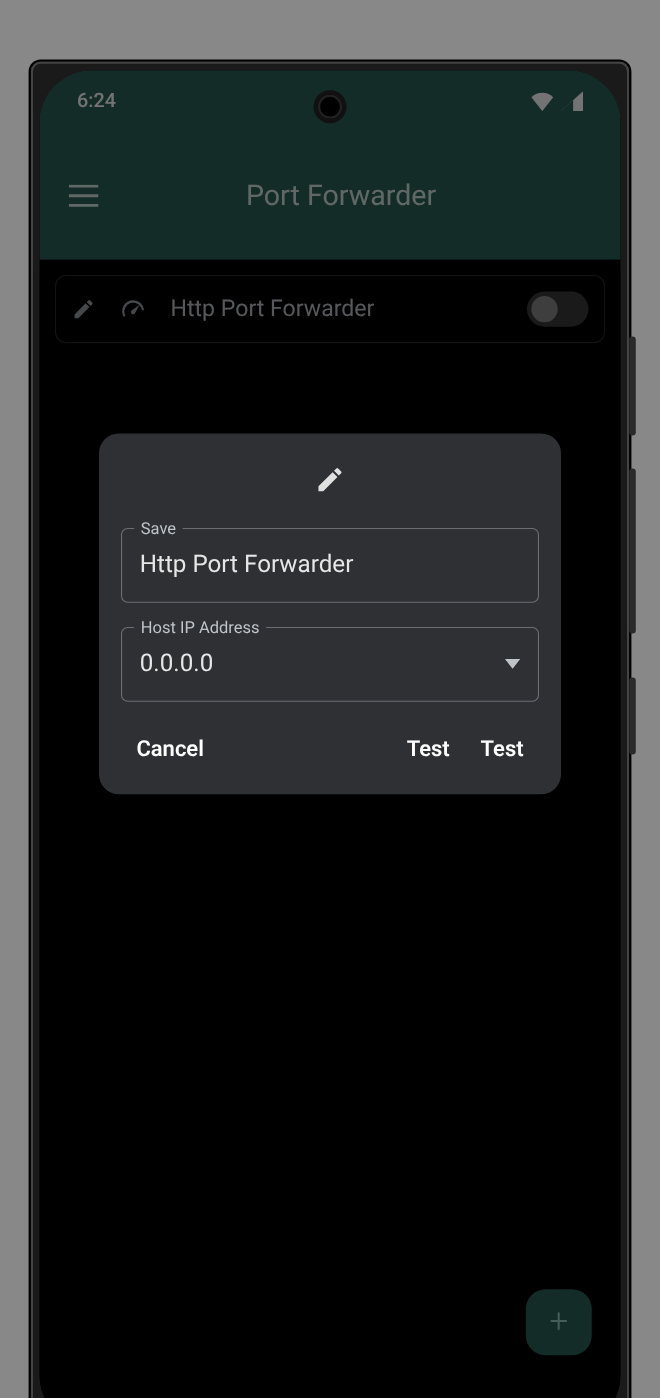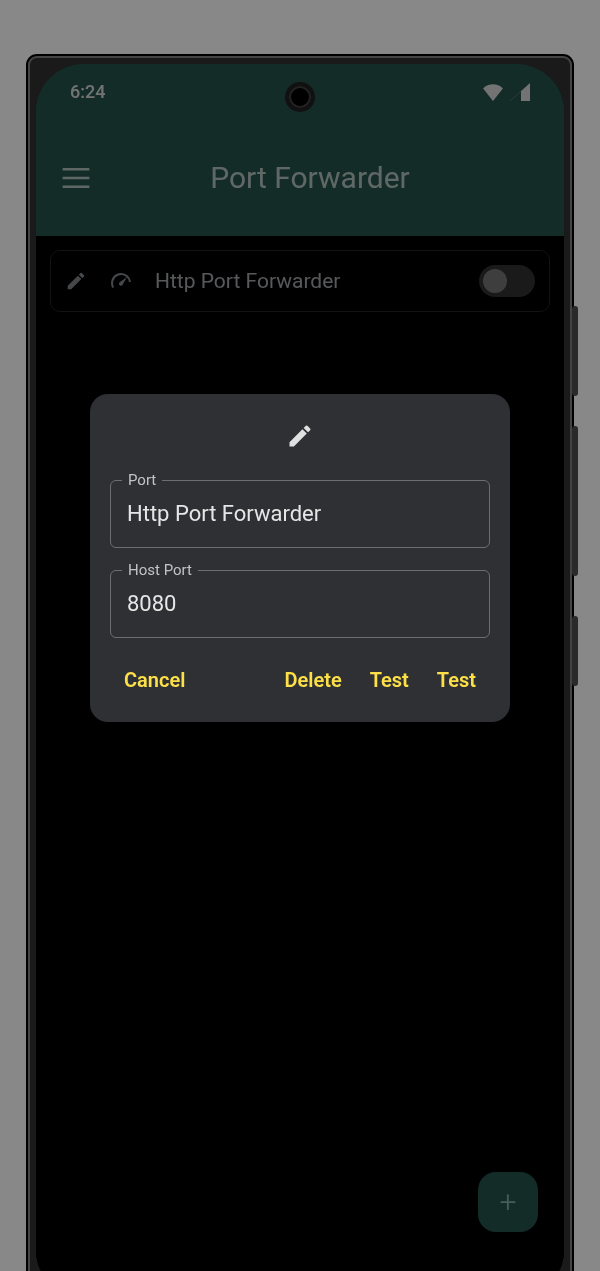--- a/index.html
+++ b/index.html
@@ -52,21 +52,21 @@
   .wifi-icon, .signal-icon { display:inline-block; }
 
   .app-bar {
     display: flex; align-items: center; height: 116px; padding: 0 16px; gap: 20px;
   }
   .hamburger {
     width: 48px; height: 48px; display:flex; align-items:center; justify-content:center;
     color:#d6e6e2;
   }
   .app-title {
-    flex:1; text-align:center; color:#d6e6e2; font-size: 30px; font-weight: 400;
+    flex:1; text-align:center; color:#d6e6e2; font-size: 26px; font-weight: 400;
     margin-right: 48px; 
   }
 
   
   .content {
     position: relative;
     background: #000;
     height: calc(100% - 172px);
   }
 
@@ -122,21 +122,21 @@
   }
   .field-box {
     border:1px solid #6b6e73; border-radius:6px;
     height: 68px; display:flex; align-items:center; padding:0 16px;
     font-size:22px; color:#e6e6e6;
   }
   .field-box .chev { margin-left:auto; color:#bfc4c9; }
 
   .dialog-actions {
     display:flex; align-items:center; margin-top: 18px;
-    font-size:20px; font-weight:600; color:#fde047;
+    font-size:20px; font-weight:600; color:#ffffff;
   }
   .dialog-actions .spacer { flex:1; }
   .dialog-actions .btn { padding: 8px 14px; }
 
   svg { display:block; }
 </style>
 </head>
 <body>
 
 <div class="phone">
@@ -203,39 +203,43 @@
     <div class="overlay-dim"></div>
 
     <div class="dialog">
       <div class="dialog-icon">
         <svg width="28" height="28" viewBox="0 0 24 24">
             <path fill="#e0e0e0" d="M3 17.25V21h3.75L17.81 9.94l-3.75-3.75L3 17.25zM20.71 7.04a1 1 0 0 0 0-1.41l-2.34-2.34a1 1 0 0 0-1.41 0l-1.83 1.83 3.75 3.75 1.83-1.83z"></path>
           </svg>
       </div>
 
       <div class="field">
-        <div class="field-label">Port</div>
+        <div class="field-label">Save</div>
         <div class="field-box">
             <span>Http Port Forwarder</span>
           </div>
       </div>
 
-
       <div class="field">
-        <div class="field-label">Host Port</div>
+        <div class="field-label">Host IP Address</div>
         <div class="field-box">
-            <span>8080</span>
-          </div>
-      </div>
+          <span>0.0.0.0</span>
+          <span class="chev">
+            <svg width="14" height="10" viewBox="0 0 14 10">
+                <path fill="#bfc4c9" d="M0 0h14L7 9z"></path>
+              </svg>
+          </span>
+        </div>
+      </div>
+
 
 
 
       <div class="dialog-actions">
         <span class="btn">Cancel</span>
         <span class="spacer"></span>
-        <span class="btn">Delete</span>
         <span class="btn">Test</span>
         <span class="btn">Test</span>
       </div>
     </div>
 
   </div>
 </div>
 
 </body></html>

